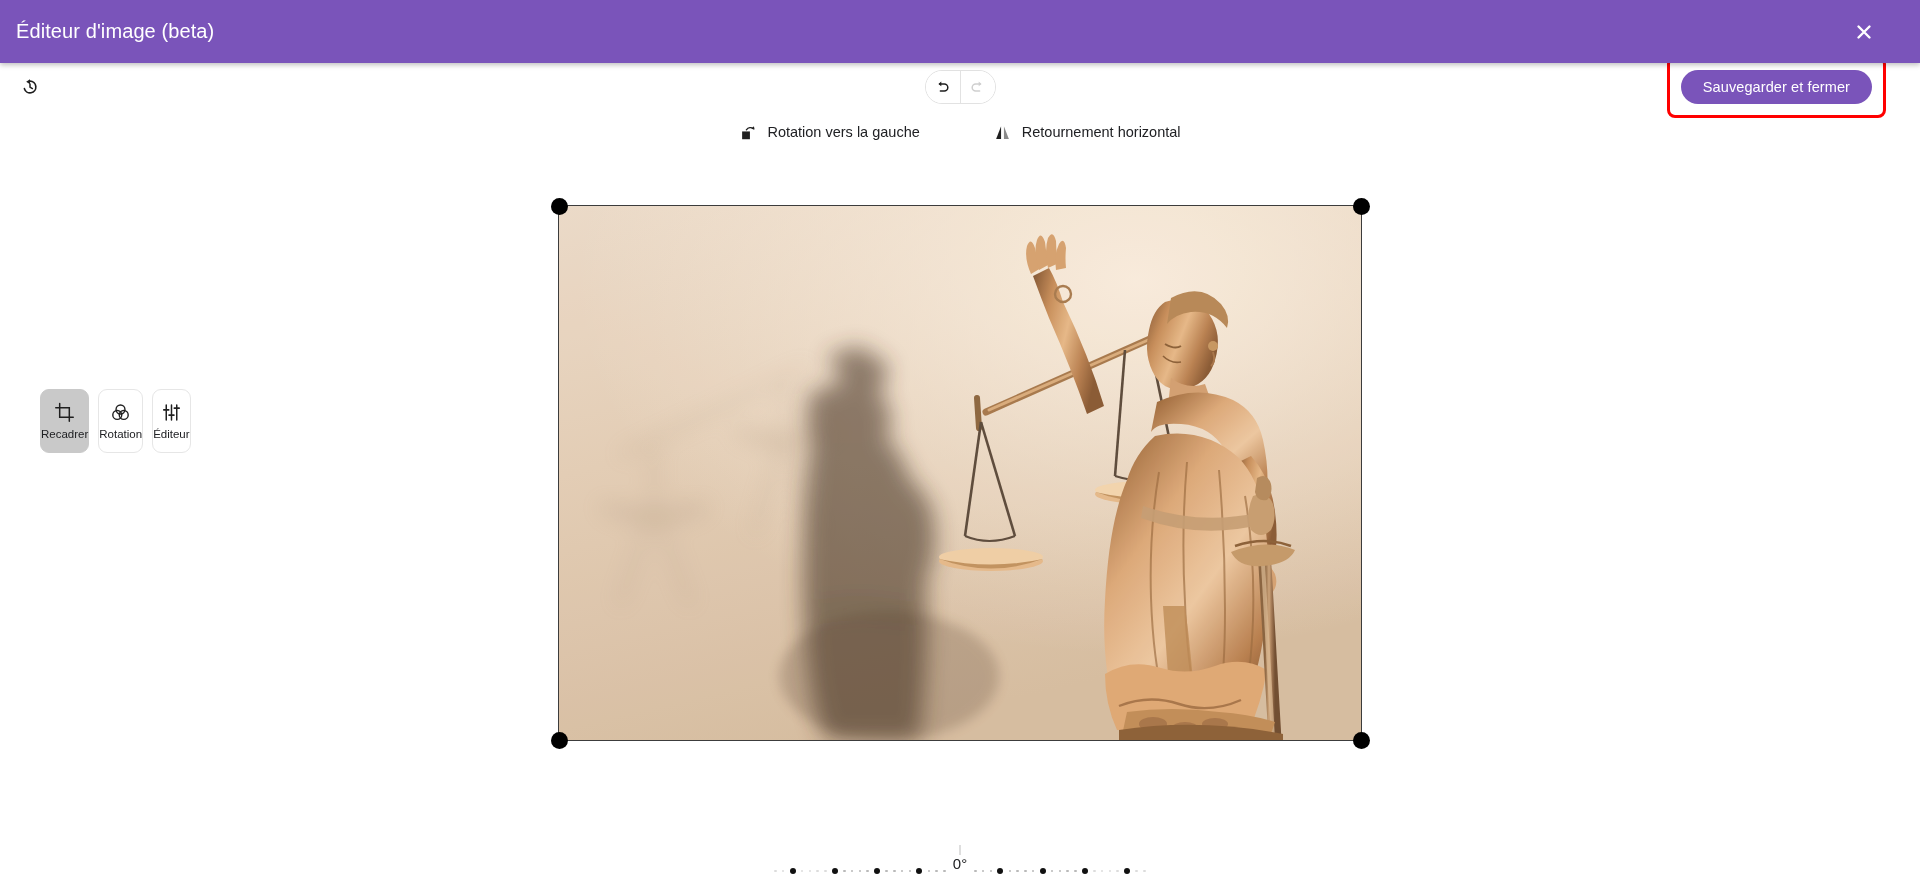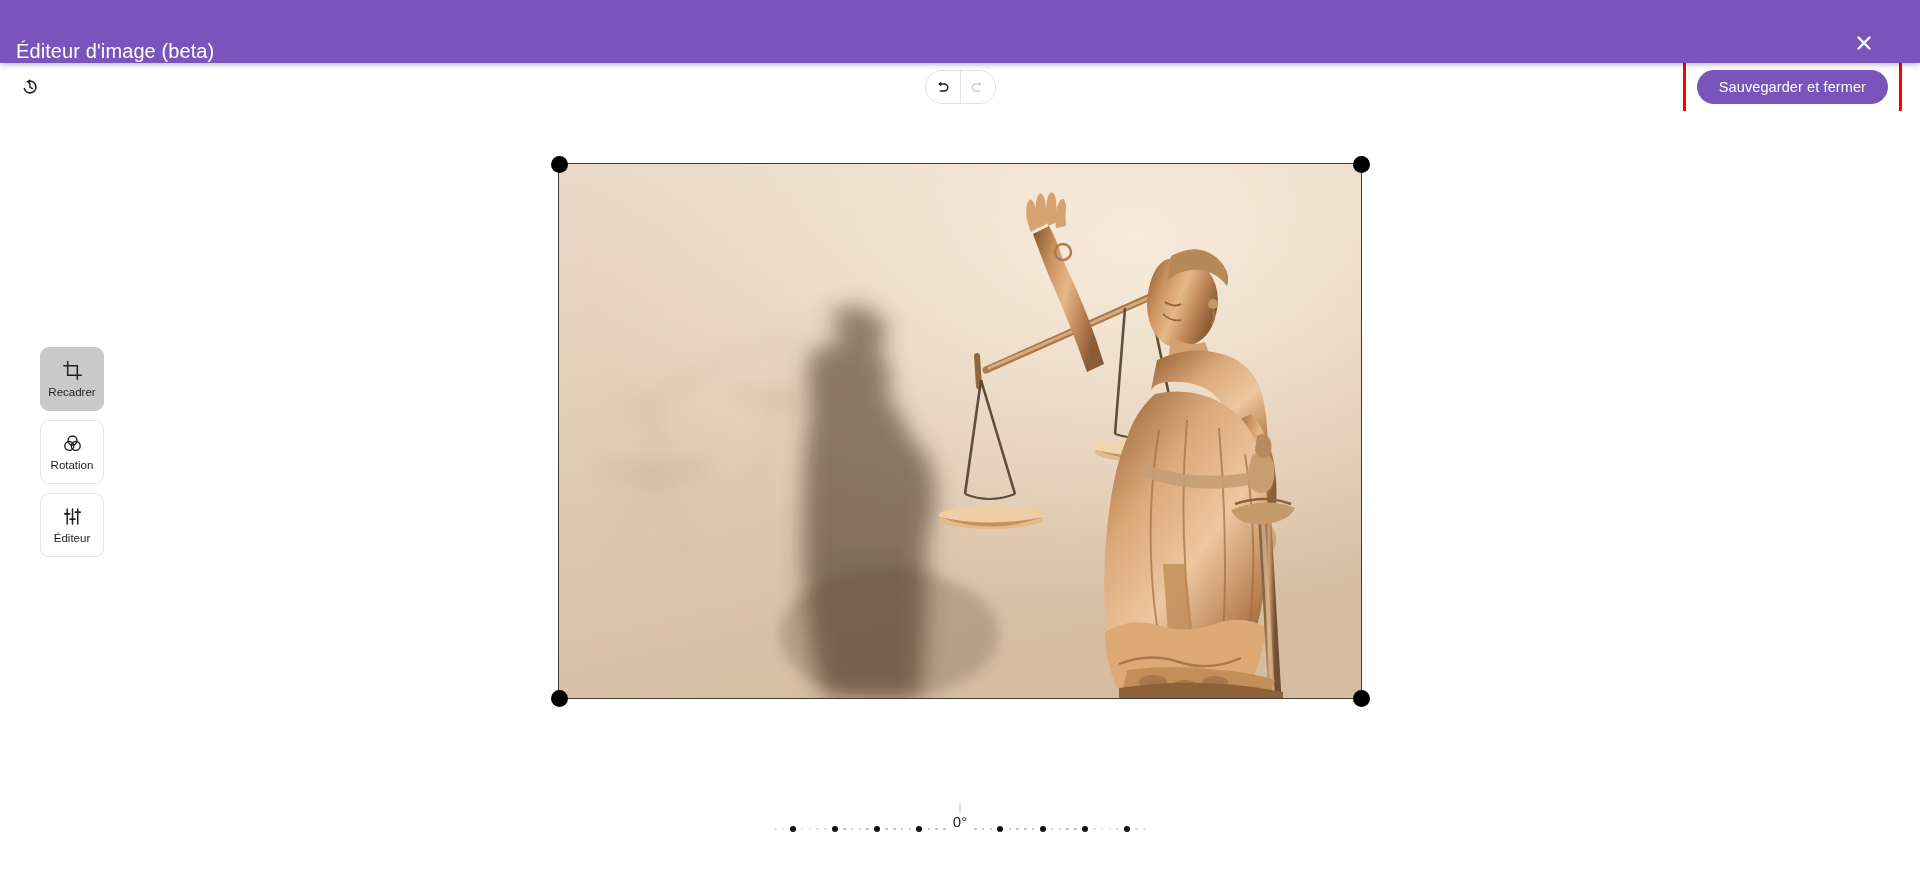--- a/index.html
+++ b/index.html
@@ -22,21 +22,21 @@
     display: flex;
     flex-direction: column;
   }
 
   
   .titlebar {
     height: 63px;
     min-height: 63px;
     background: #7a54ba;
     display: flex;
-    align-items: flex-end;
+    align-items: center;
     justify-content: space-between;
     padding: 0 36px 0 16px;
     position: relative;
     z-index: 30;
     box-shadow: 0 2px 5px rgba(0,0,0,0.25);
   }
   .titlebar-title {
     color: #ffffff;
     font-size: 20px;
     font-weight: 400;
@@ -100,21 +100,21 @@
   }
   .ur-btn.disabled { cursor: default; }
   .ur-divider {
     width: 1px;
     height: 34px;
     background: #e2e2e2;
   }
 
   .save-btn-wrap {
     position: absolute;
-    right: 18px;
+    right: 34px;
     top: 50%;
     transform: translateY(-50%);
     border: 3px solid #ff0000;
     border-radius: 8px;
     padding: 11px;
     display: flex;
   }
   .save-btn {
     background: #7a54ba;
     color: #fff;
@@ -166,21 +166,21 @@
     background: #fff;
     overflow: hidden;
   }
 
   .tools-rail {
     position: absolute;
     left: 40px;
     top: 236px;
     width: 64px;
     display: flex;
-    flex-direction: column;
+    flex-direction: row;
     gap: 9px;
     z-index: 10;
   }
   .tool-btn {
     width: 64px;
     height: 64px;
     border-radius: 9px;
     background: #ffffff;
     border: 1px solid #e6e6e6;
     display: flex;
@@ -339,20 +339,43 @@
           <path d="M13.7 3.6 L17.8 7 L13.7 10.4 Z" fill="#cfcfcf"></path>
         </svg>
       </div>
     </div>
 
     <div class="save-btn-wrap">
       <button class="save-btn">Sauvegarder et fermer</button>
     </div>
   </div>
 
+  <div class="actions-row">
+
+    <div class="action-item">
+      <span class="action-icon">
+        <svg width="17" height="17" viewBox="0 0 24 24" aria-hidden="true">
+          <rect x="3" y="10.5" width="11" height="11" fill="#1f1f1f"></rect>
+          <path d="M9 8.2 C11.6 4.6 16 4.2 19 6.6" stroke="#1f1f1f" stroke-width="1.9" fill="none" stroke-linecap="round"></path>
+          <path d="M19.6 3 L20.6 7.8 L15.9 6.6 Z" fill="#1f1f1f"></path>
+        </svg>
+      </span>
+      <span>Rotation vers la gauche</span>
+    </div>
+
+    <div class="action-item">
+      <span class="action-icon">
+        <svg width="17" height="17" viewBox="0 0 24 24" aria-hidden="true">
+          <path d="M10 3 L10 21 L3 21 Z" fill="#1f1f1f"></path>
+          <path d="M14 3 L14 21 L21 21 Z" fill="#8a8a8a"></path>
+        </svg>
+      </span>
+      <span>Retournement horizontal</span>
+    </div>
+  </div>
 
   <div class="body">
 
     <div class="tools-rail">
 
       <div class="tool-btn active">
         <span class="tool-icon">
           <svg width="21" height="21" viewBox="0 0 24 24" aria-hidden="true">
             <path d="M6.5 1.8 V17.5 H22" stroke="#1f1f1f" stroke-width="1.7" fill="none" stroke-linecap="round"></path>
             <path d="M2 6.5 H17.5 V22" stroke="#1f1f1f" stroke-width="1.7" fill="none" stroke-linecap="round"></path>

